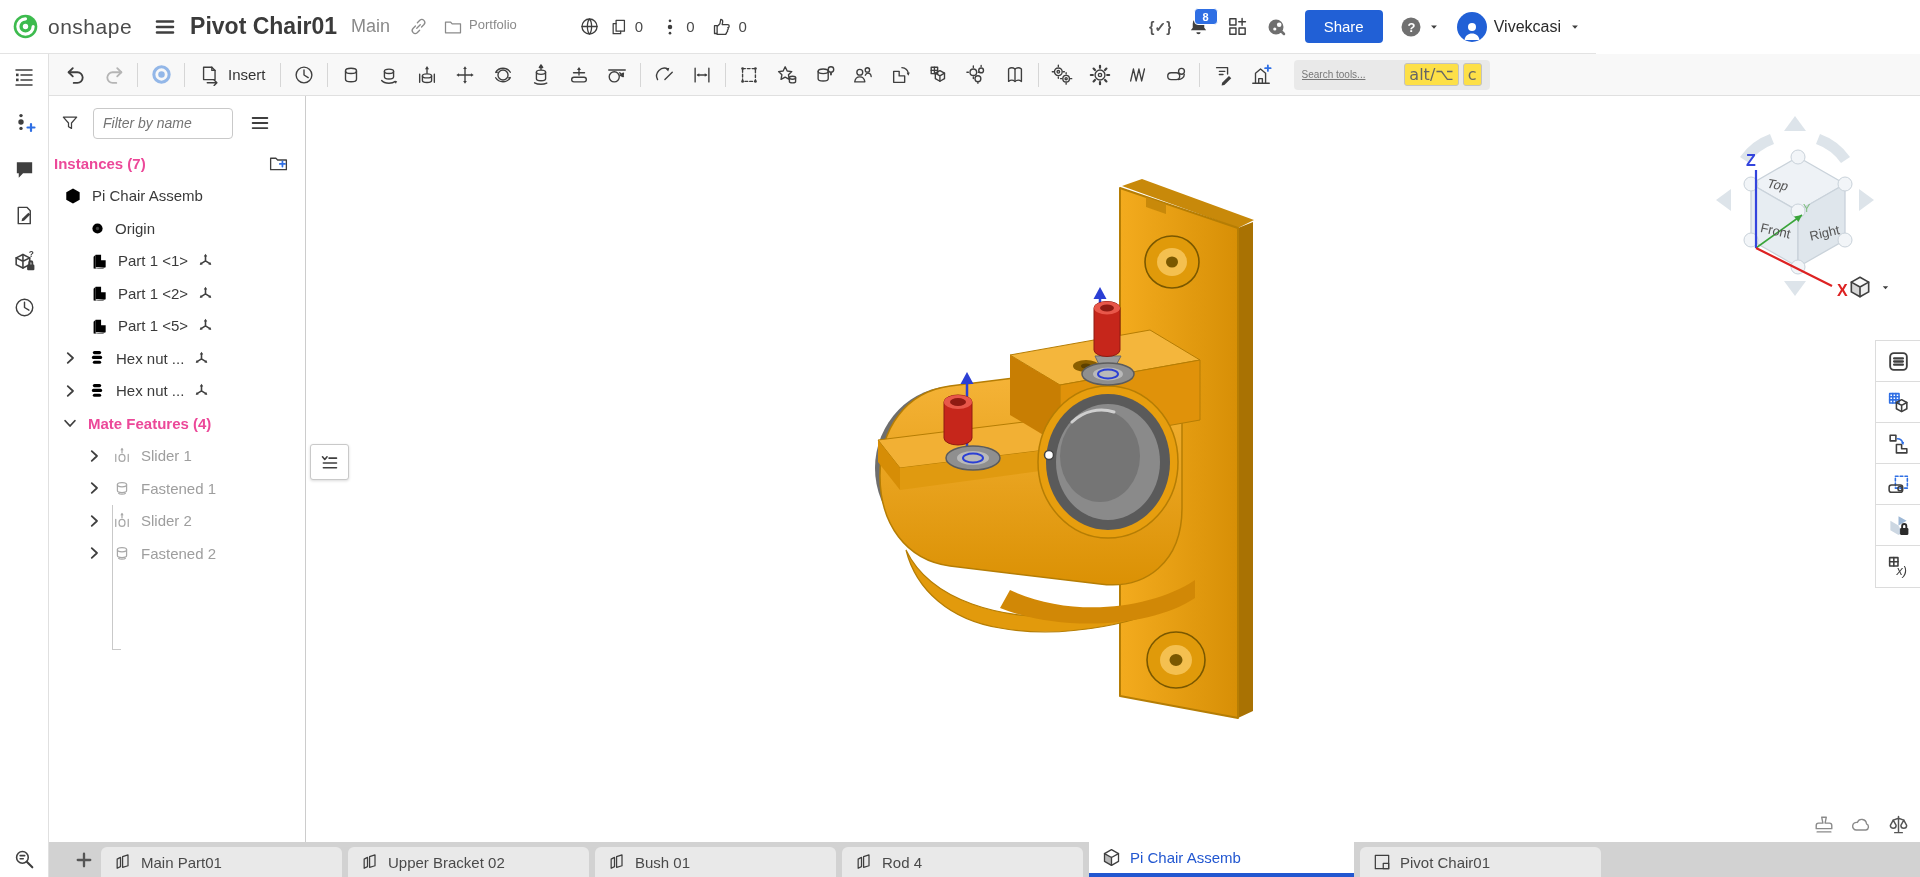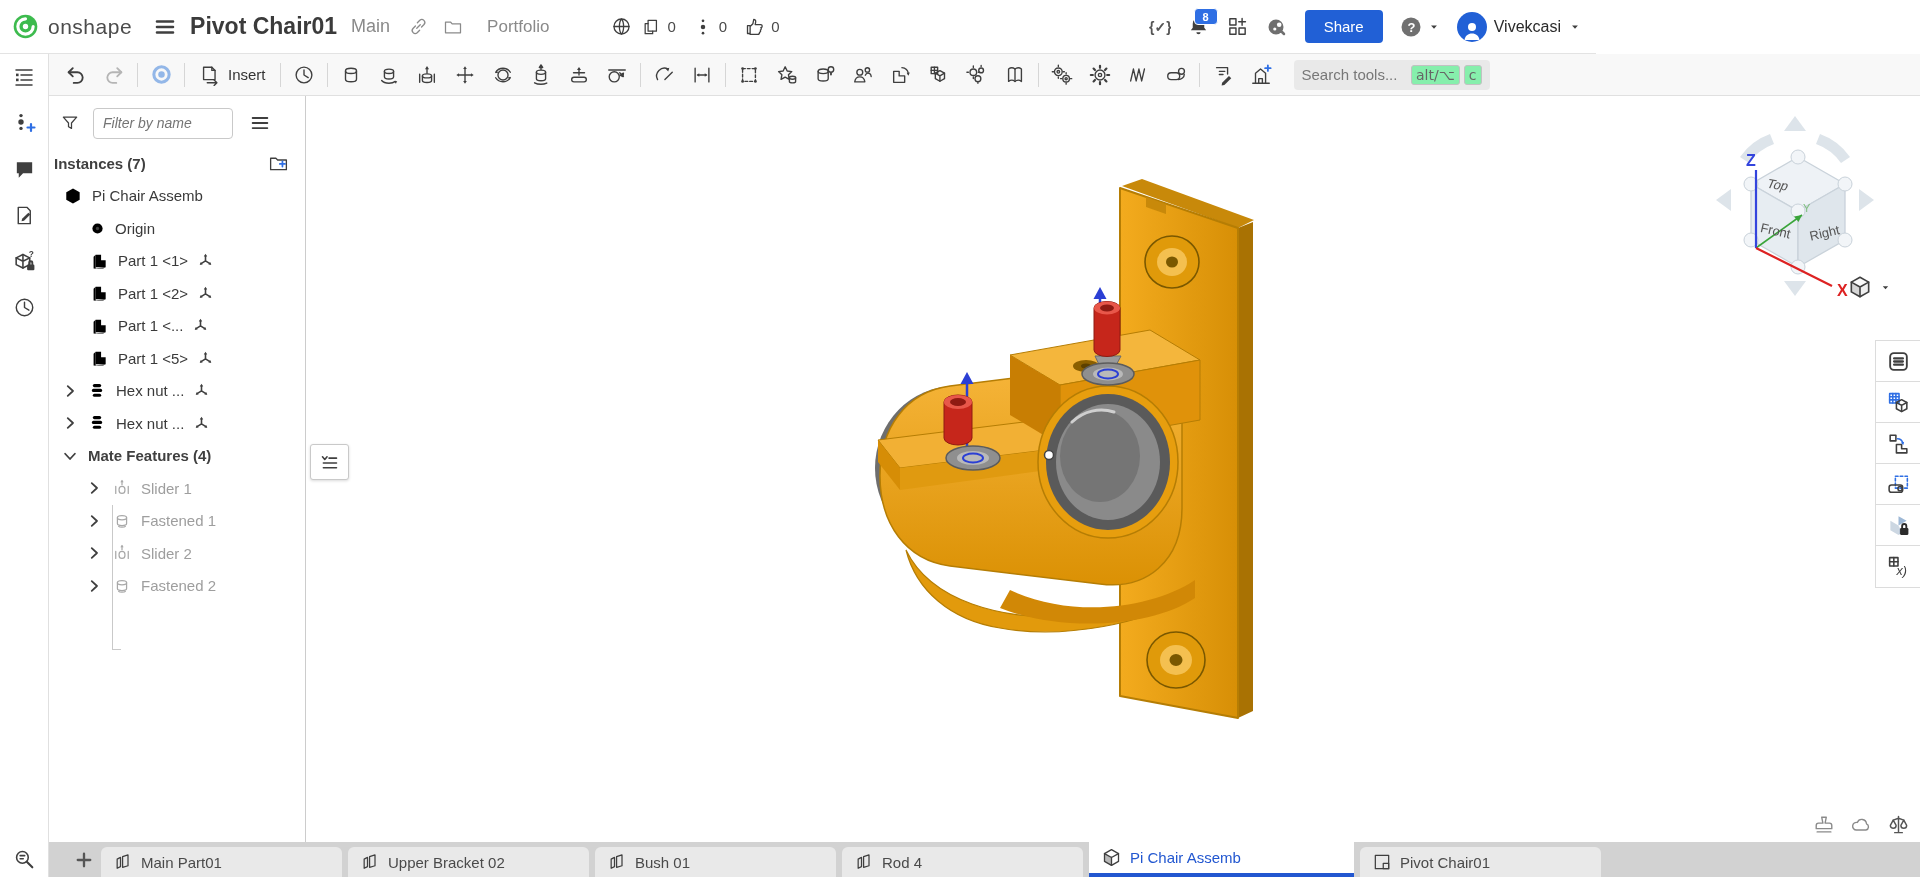--- a/index.html
+++ b/index.html
@@ -10,21 +10,21 @@
   svg.ic.gray{stroke:#a8a8a8;}
   
   .topbar{position:absolute;left:0;top:0;width:1596px;height:54px;background:#fff;
           border-bottom:1px solid #e3e3e3;display:flex;align-items:center;box-sizing:border-box;}
   .brandwrap{display:flex;align-items:center;gap:9px;margin-left:12px;}
   .brandname{font-size:21px;color:#4c4c4c;letter-spacing:.5px;}
   .hamb{margin-left:16px;width:34px;height:34px;display:flex;align-items:center;justify-content:center;cursor:pointer;}
   .doctitle{margin-left:8px;font-size:23px;font-weight:bold;color:#3b3b3b;}
   .wsname{margin-left:14px;font-size:18px;color:#8a8a8a;}
   .linkic{margin-left:18px;}
-  .crumb{display:flex;align-items:flex-start;gap:24px;margin-left:14px;color:#8a8a8a;font-size:17px;cursor:pointer;}
+  .crumb{display:flex;align-items:flex-start;gap:6px;margin-left:14px;color:#8a8a8a;font-size:13px;cursor:pointer;}
   .stats{display:flex;align-items:center;gap:9px;margin-left:62px;color:#4a4a4a;}
   .stat{display:flex;align-items:center;gap:6px;margin-right:8px;}
   .statnum{font-size:15px;color:#4a4a4a;}
   .tright{margin-left:auto;display:flex;align-items:center;gap:16px;margin-right:14px;}
   .bellwrap{position:relative;}
   .badge{position:absolute;top:-7px;right:-8px;min-width:16px;height:15px;background:#2f6fe4;color:#fff;
          font-size:11px;font-weight:bold;border-radius:4px;display:flex;align-items:center;justify-content:center;
          padding:0 3px;border:1px solid #fff;}
   .sharebtn{background:#2160d6;color:#fff;font-size:15px;border:none;border-radius:4px;
             padding:8px 19px;cursor:pointer;font-family:inherit;}
@@ -33,41 +33,41 @@
   .avatar svg{stroke:#fff;}
   .username{font-size:16px;color:#2b2b2b;}
   
   .toolbar{position:absolute;left:49px;top:54px;right:0;height:42px;background:#f8f8f8;
            border-bottom:1px solid #e0e0e0;display:flex;align-items:center;box-sizing:border-box;padding-left:8px;}
   .tbtn{width:38px;height:34px;display:flex;align-items:center;justify-content:center;cursor:pointer;border-radius:3px;flex:0 0 auto;}
   .tsep{width:1px;height:24px;background:#d6d6d6;margin:0 4px;flex:0 0 auto;}
   .insertbtn{display:flex;align-items:center;gap:7px;padding:0 10px;height:34px;cursor:pointer;color:#333;flex:0 0 auto;}
   .searchtools{margin-left:14px;width:196px;height:30px;background:#e9e9e9;border-radius:4px;
                display:flex;align-items:center;padding:0 8px;box-sizing:border-box;color:#777;cursor:pointer;flex:0 0 auto;}
-  .searchtools .stx{flex:1;font-size:15px;white-space:nowrap;overflow:hidden;}
-  .key{border:1px solid #c2c2c2;background:#86efac;border-radius:3px;font-size:14px;color:#666;
+  .searchtools .stx{flex:1;font-size:10px;white-space:nowrap;overflow:hidden;text-decoration:underline;}
+  .key{border:1px solid #c2c2c2;background:#fde047;border-radius:3px;font-size:16px;color:#666;
        padding:1px 4px;margin-left:4px;font-family:"DejaVu Sans","Liberation Sans",sans-serif;}
   
   .rail{position:absolute;left:0;top:54px;bottom:0;width:49px;background:#fff;border-right:1px solid #e0e0e0;
         display:flex;flex-direction:column;align-items:center;padding-top:10px;gap:20px;box-sizing:border-box;}
   .railbtn{width:30px;height:26px;display:flex;align-items:center;justify-content:center;cursor:pointer;}
   .railbottom{position:absolute;bottom:5px;left:0;width:49px;display:flex;justify-content:center;}
   
   .panel{position:absolute;left:49px;top:96px;bottom:35px;width:257px;background:#fff;
          border-right:1px solid #ccc;box-sizing:border-box;}
   .filterrow{position:absolute;left:0;top:10px;width:100%;height:34px;display:flex;align-items:center;}
   .funnel{margin-left:11px;}
   .filterinput{margin-left:13px;width:140px;height:31px;border:1px solid #c9c9c9;border-radius:4px;
                font-style:italic;font-size:14px;color:#888;padding:8px 9px;box-sizing:border-box;
                font-family:"Liberation Sans",sans-serif;background:#fff;}
   .listbtn{margin-left:16px;cursor:pointer;}
   .tree{position:absolute;left:0;top:51px;width:100%;}
   .trow{height:32.5px;display:flex;align-items:center;cursor:pointer;position:relative;}
   .trow .lbl{margin-left:9px;white-space:nowrap;}
-  .hdr{font-weight:bold;color:#404040;}
+  .hdr{font-weight:bold;color:#ec4899;}
   .graylbl{color:#9e9e9e;}
   .chev{width:18px;height:18px;flex:0 0 auto;}
   .ticon{width:20px;height:20px;flex:0 0 auto;}
   .trident{width:17px;height:17px;margin-left:9px;flex:0 0 auto;}
   .pl5{padding-left:5px;}.pl14{padding-left:14px;}.pl40{padding-left:40px;}
   .pl12{padding-left:12px;}.pl36{padding-left:36px;}
   .hdrtool{margin-left:auto;margin-right:16px;}
   .guide{position:absolute;left:63px;top:409px;width:1px;height:145px;background:#c9c9c9;}
   .guide:after{content:"";position:absolute;left:0;bottom:0;width:9px;height:1px;background:#c9c9c9;}
   
@@ -787,29 +787,20 @@
         <span class="lbl">Part 1 &lt;1&gt;</span>
         <svg class="ic trident">
             <use href="#s-trident"></use>
           </svg>
       </div>
       <div class="trow pl40">
         <svg class="ticon">
             <use href="#s-part"></use>
           </svg>
         <span class="lbl">Part 1 &lt;2&gt;</span>
-        <svg class="ic trident">
-            <use href="#s-trident"></use>
-          </svg>
-      </div>
-      <div class="trow pl40">
-        <svg class="ticon">
-            <use href="#s-part"></use>
-          </svg>
-        <span class="lbl">Part 1 &lt;...</span>
         <svg class="ic trident">
             <use href="#s-trident"></use>
           </svg>
       </div>
       <div class="trow pl40">
         <svg class="ticon">
             <use href="#s-part"></use>
           </svg>
         <span class="lbl">Part 1 &lt;5&gt;</span>
         <svg class="ic trident">

